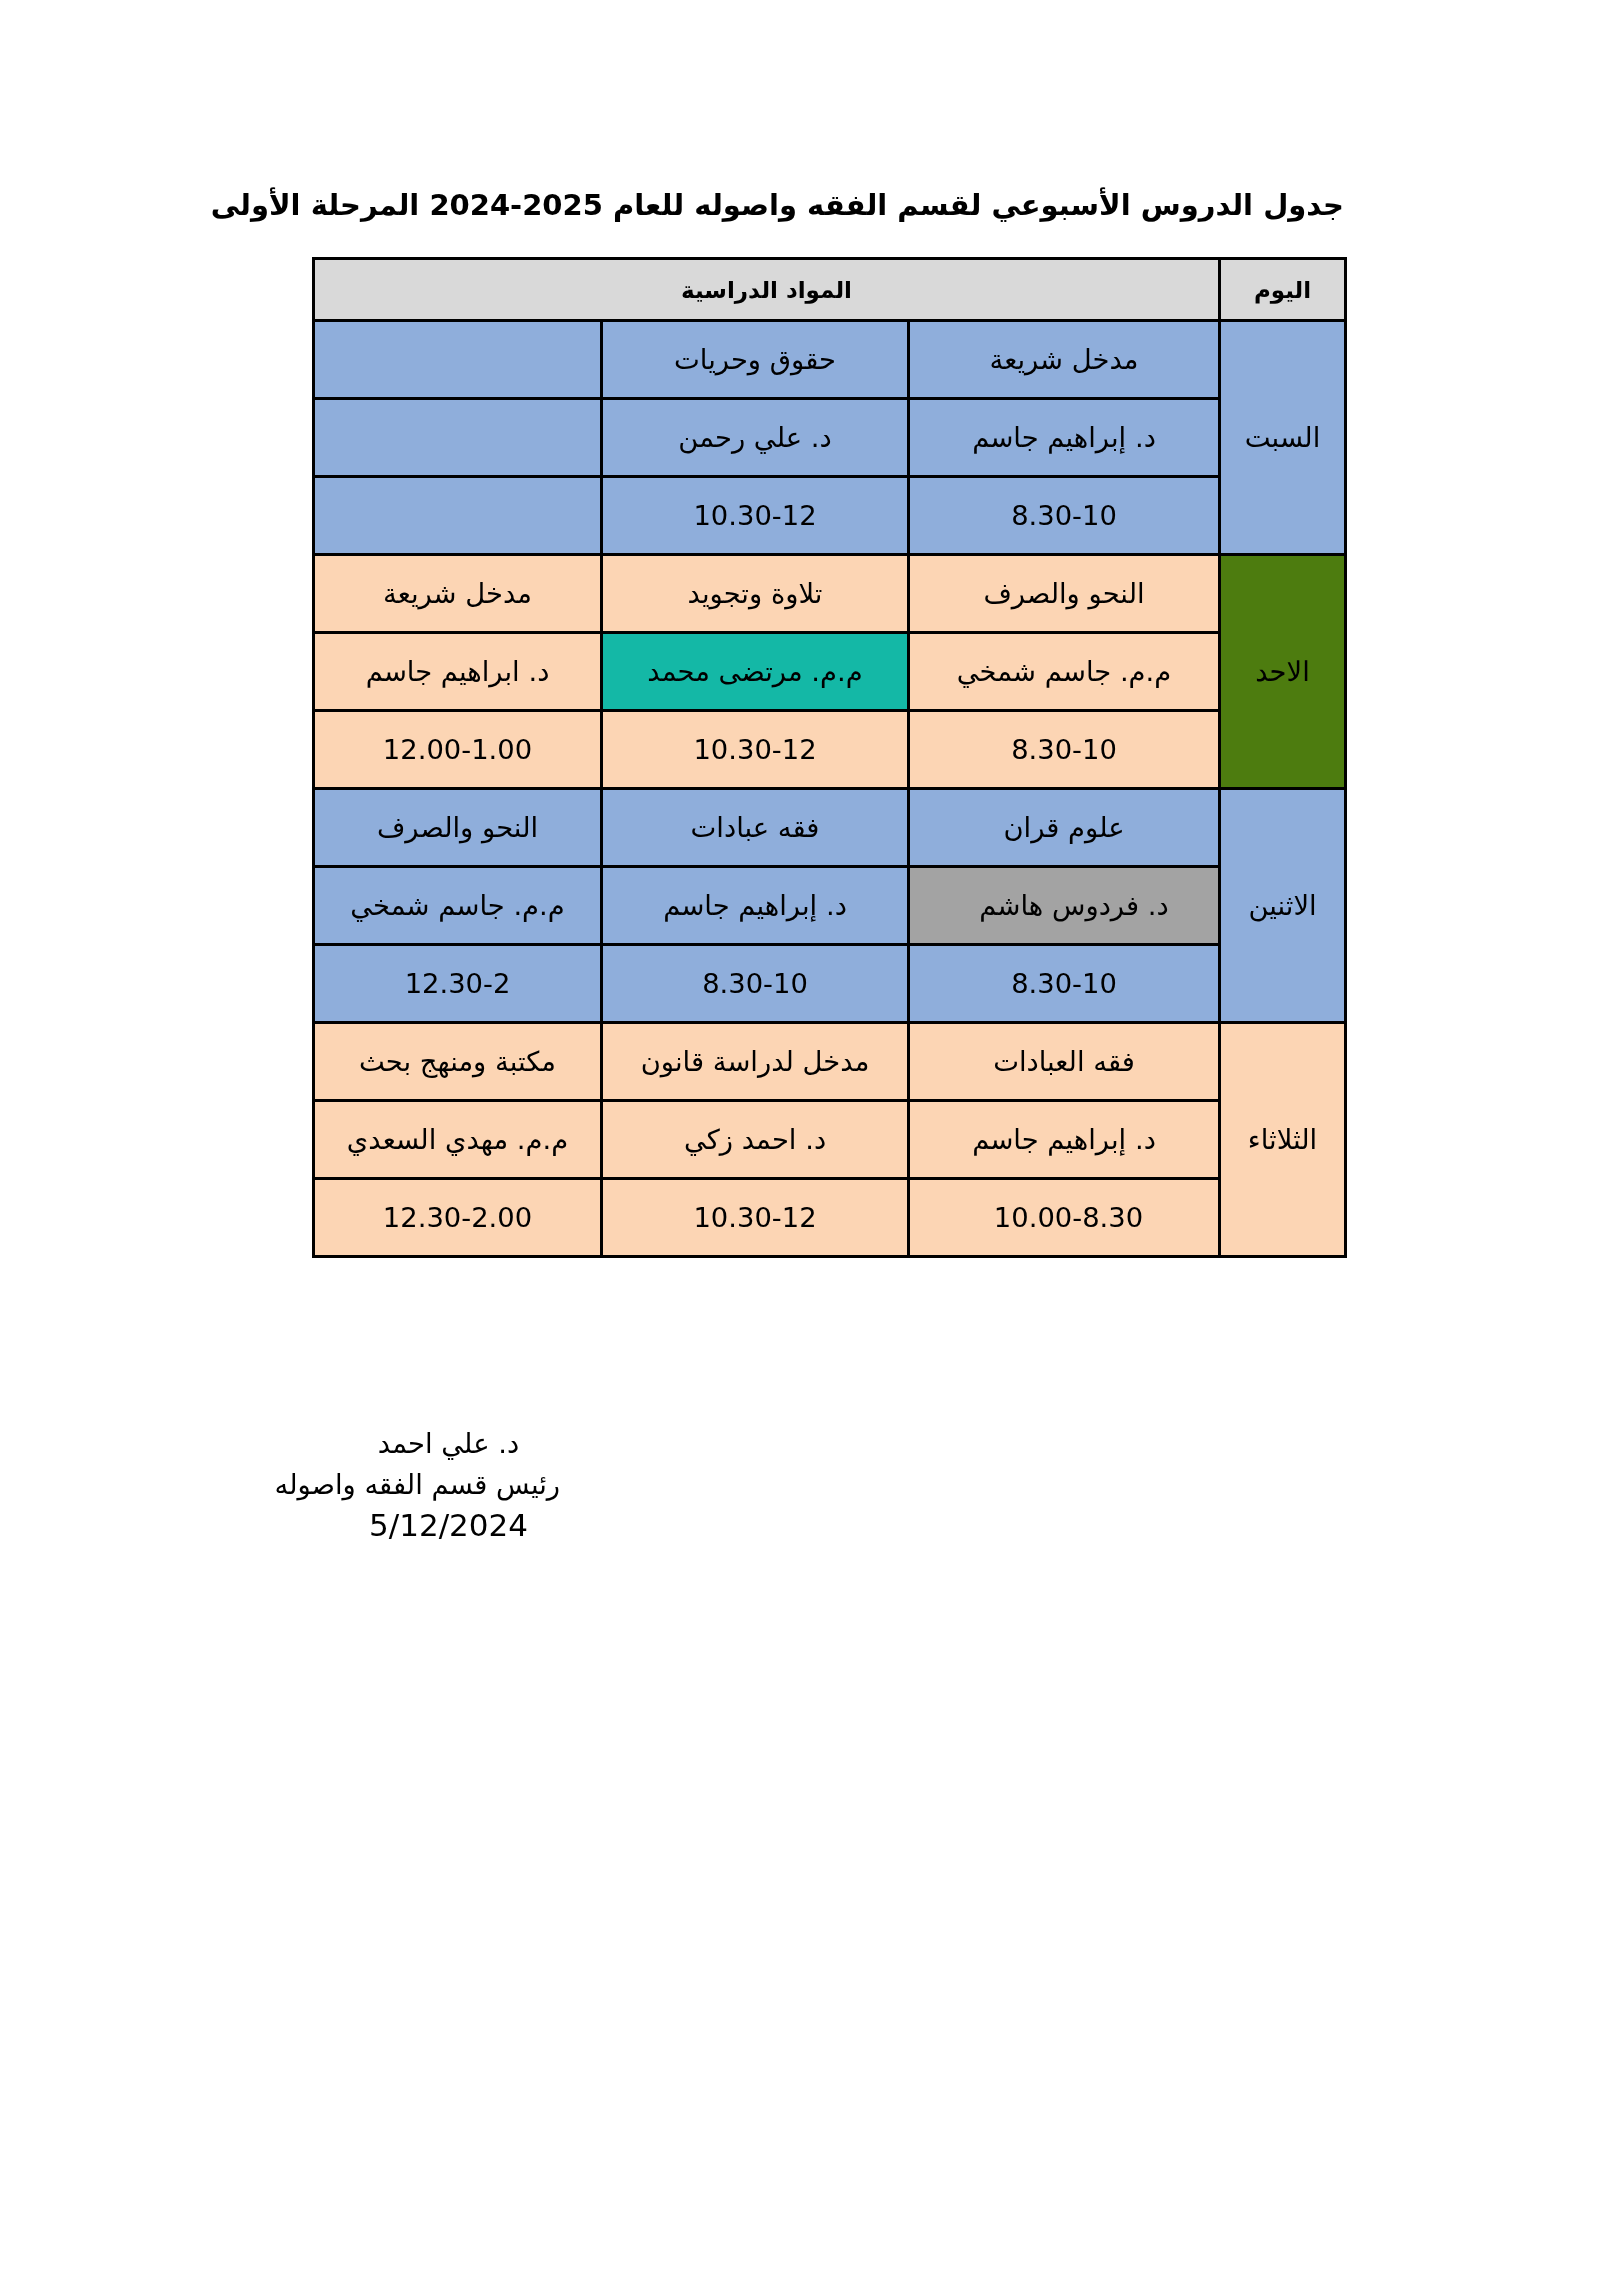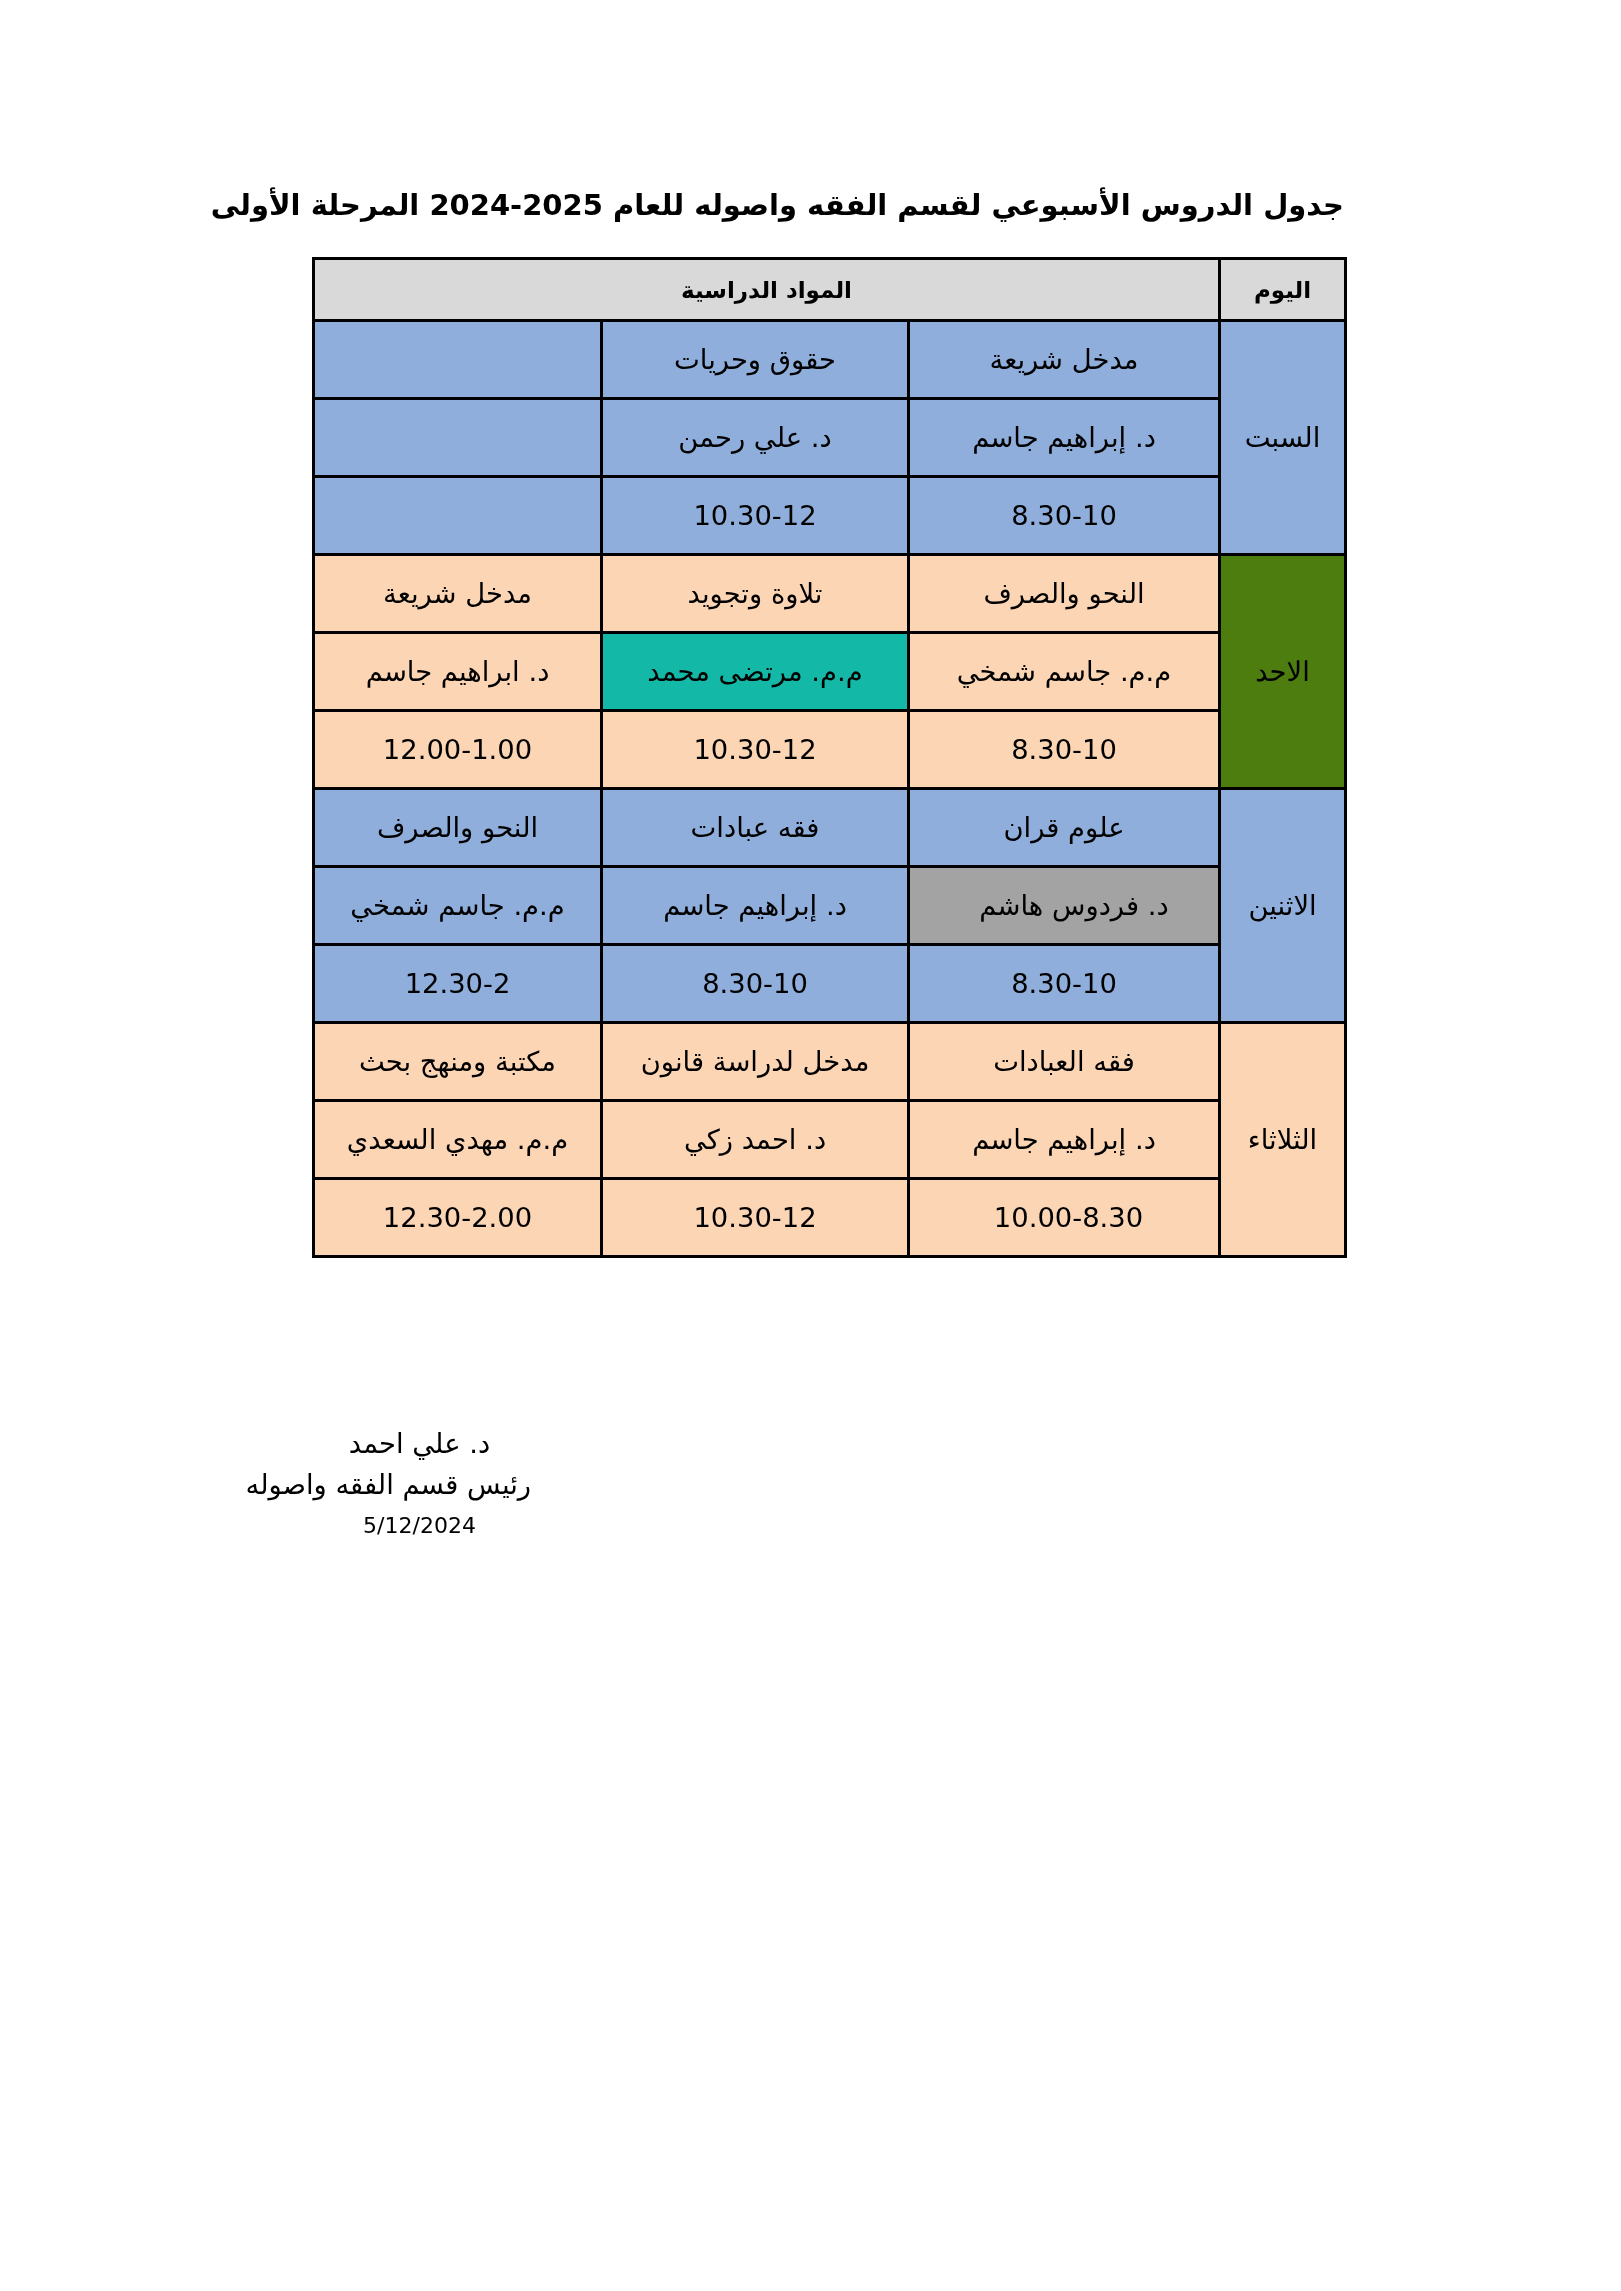--- a/index.html
+++ b/index.html
@@ -51,30 +51,30 @@
   .header-row { height: 62px; }
   .header-row th { font-weight: bold; font-size: 23px; }
   .th-day { text-align: right; padding-right: 0; }
 
   tbody tr { height: 78px; }
   td.day-cell { font-size: 27.4px; }
 
   .signature {
     position: absolute;
     top: 1423px;
-    left: 308px;
+    left: 337px;
     width: 223px;
     direction: rtl;
     text-align: center;
     font-size: 27.4px;
     line-height: 41px;
     white-space: nowrap;
   }
   .signature .sig-date {
-    font-size: 22px;
+    font-size: 31px;
     direction: ltr;
   }
 </style>
 </head>
 <body>
 
 <div class="page-title">جدول الدروس الأسبوعي لقسم الفقه واصوله للعام 2025-2024 المرحلة الأولى</div>
 
 <table class="schedule">
   <colgroup>

